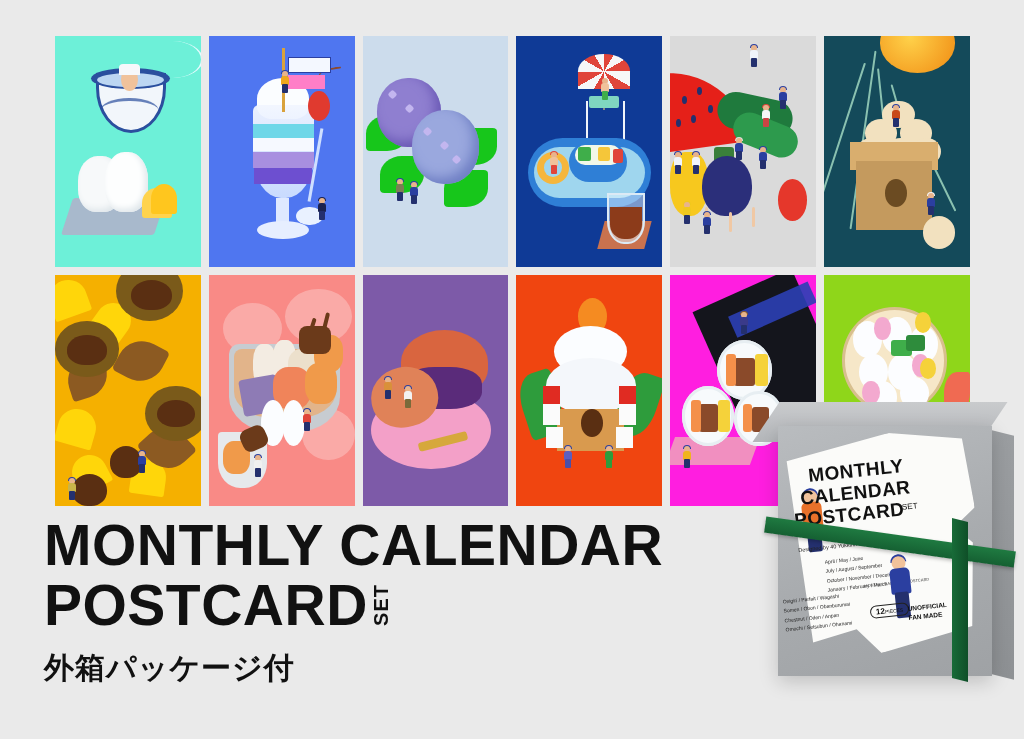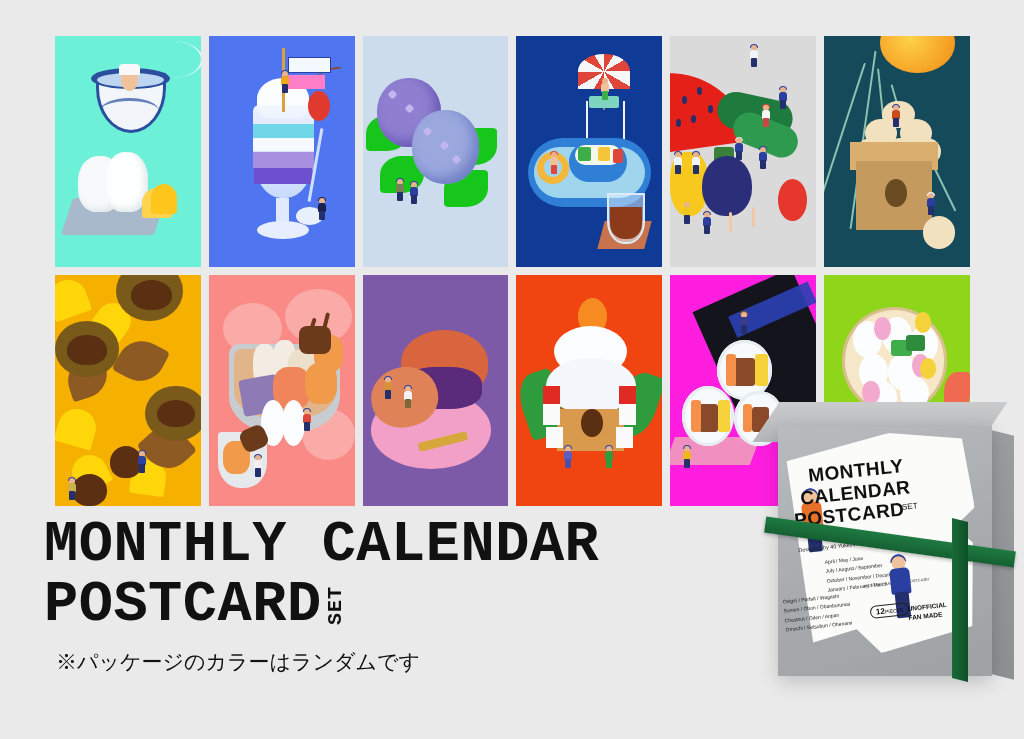--- a/index.html
+++ b/index.html
@@ -152,21 +152,21 @@
 
   
   .c12-basket{left:12%;top:14%;width:72%;height:46%;background:#f6e7c8;border-radius:50%;border:3px solid #d8bf8e;box-sizing:border-box;}
   .c12-rice{position:absolute;background:#fcfdff;border-radius:50%;}
   .c12-sakura{position:absolute;background:#f3a9cf;border-radius:50% 50% 50% 50%;}
   .c12-egg{left:66%;top:56%;width:30%;height:22%;background:#f5c53c;border-radius:8px;transform:rotate(-12deg);}
   .c12-shrimp{left:82%;top:42%;width:18%;height:18%;background:#f06a52;border-radius:50% 10% 50% 10%;}
   .c12-dango{position:absolute;border-radius:50%;}
 
   
-  .titlewrap{position:absolute;left:44px;top:516px;width:700px;font-family:Liberation Mono, monospace;}
+  .titlewrap{position:absolute;left:44px;top:516px;width:700px;}
   .title-line1{
     font-size:57px;font-weight:bold;letter-spacing:.5px;color:#111;
     line-height:1.02;white-space:nowrap;
   }
   .title-row2{display:flex;align-items:center;margin-top:2px;}
   .title-line2{
     font-size:57px;font-weight:bold;letter-spacing:.5px;color:#111;
     line-height:1.02;white-space:nowrap;
   }
   .set-vert{
@@ -615,21 +615,21 @@
   </div>
 </div>
 
 <div class="titlewrap">
   <div class="title-line1">MONTHLY CALENDAR</div>
   <div class="title-row2">
     <div class="title-line2">POSTCARD</div>
     <div class="set-vert">SET</div>
   </div>
   <div class="subline">
-    <div class="sub-note">※パッケージのカラーはランダムです</div>
+    <div class="sub-main">外箱パッケージ付</div>
   </div>
 </div>
 
 <div class="boxwrap">
   <div class="box-top"></div>
   <div class="box-side"></div>
   <div class="box-face"></div>
 
   <div class="label"></div>
 

